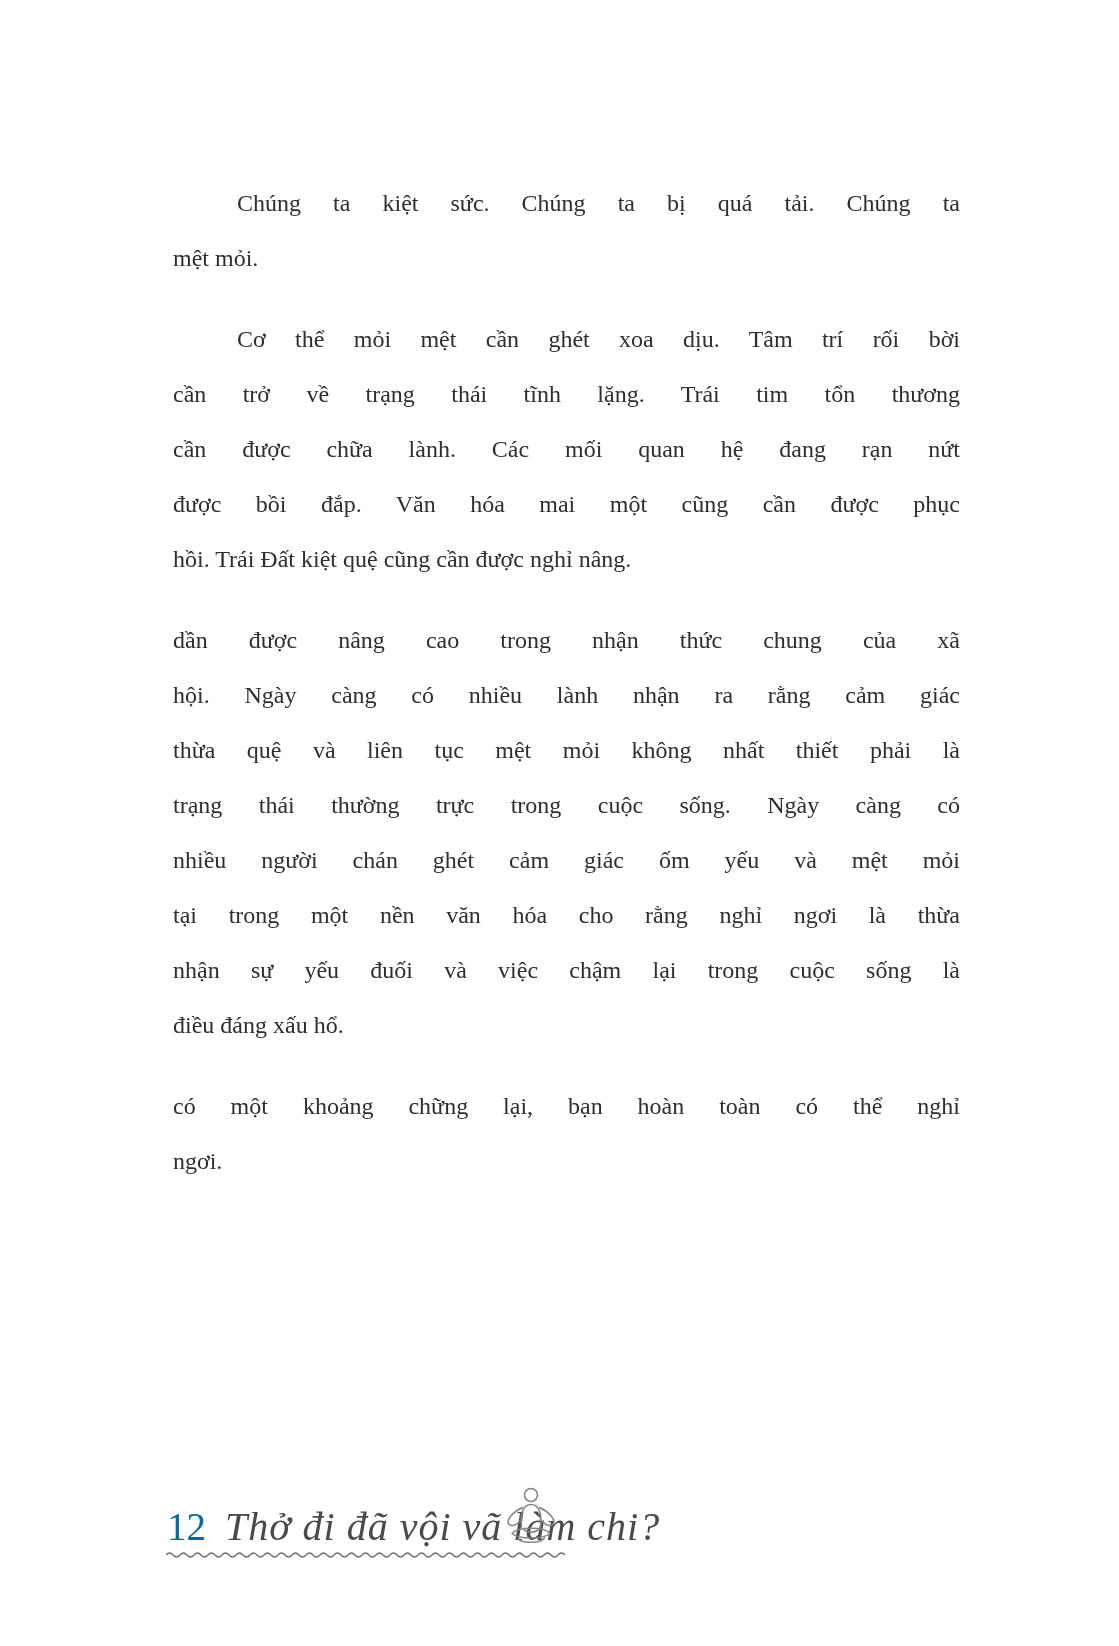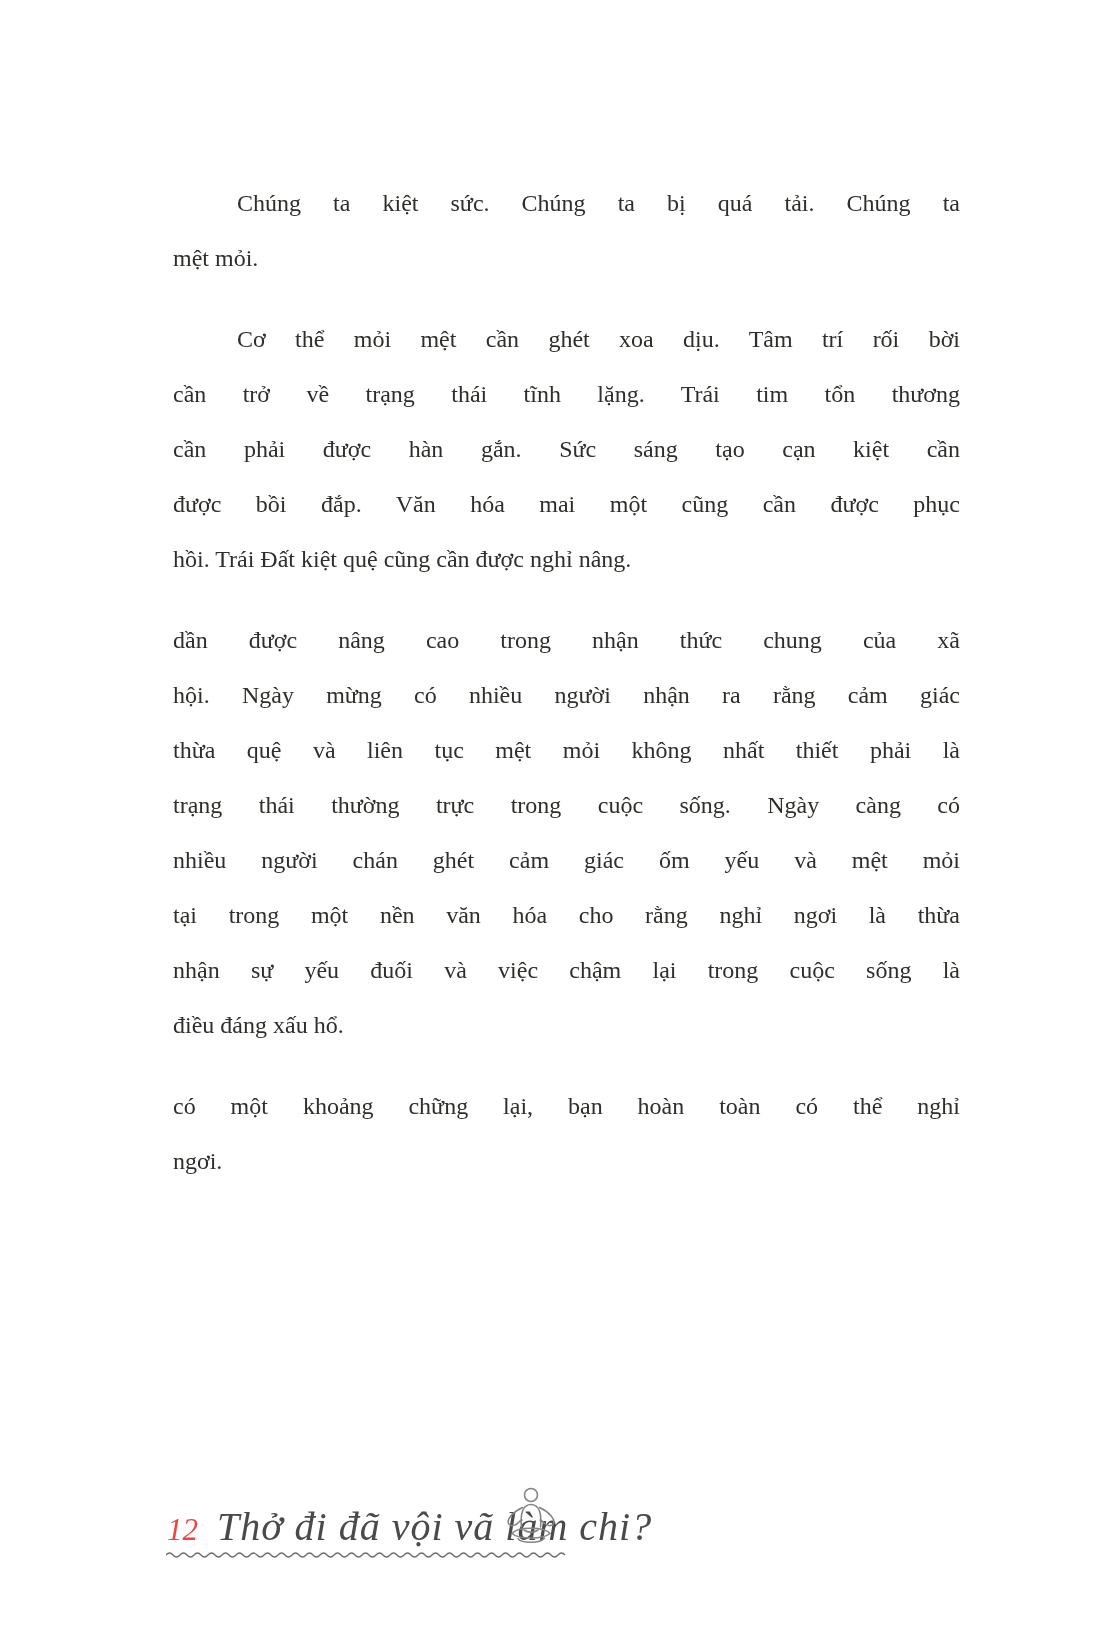--- a/index.html
+++ b/index.html
@@ -36,23 +36,22 @@
   .footer-row {
     position: absolute;
     left: 167px;
     top: 1503px;
     display: flex;
     align-items: baseline;
     gap: 19px;
     color: #454545;
   }
   .page-num {
-    font-size: 31px;
-    color: #ef4444;
-    font-style: italic;
+    font-size: 39px;
+    color: #0369a1;
   }
   .running-title {
     font-style: italic;
     font-size: 40px;
     letter-spacing: 1px;
     color: #4a4a4a;
   }
   .lotus-icon {
     position: absolute;
     left: 498px;
@@ -74,27 +73,27 @@
 <div class="page">
 
   <main class="content">
       <div class="para">
         <div class="line first">Chúng ta kiệt sức. Chúng ta bị quá tải. Chúng ta</div>
         <div class="line last">mệt mỏi.</div>
       </div>
       <div class="para">
         <div class="line first">Cơ thể mỏi mệt cần ghét xoa dịu. Tâm trí rối bời</div>
         <div class="line">cần trở về trạng thái tĩnh lặng. Trái tim tổn thương</div>
-        <div class="line">cần phải được hàn gắn. Sức sáng tạo cạn kiệt cần</div>
+        <div class="line">cần được chữa lành. Các mối quan hệ đang rạn nứt</div>
         <div class="line">được bồi đắp. Văn hóa mai một cũng cần được phục</div>
         <div class="line last">hồi. Trái Đất kiệt quệ cũng cần được nghỉ nâng.</div>
       </div>
       <div class="para">
         <div class="line">dần được nâng cao trong nhận thức chung của xã</div>
-        <div class="line">hội. Ngày mừng có nhiều người nhận ra rằng cảm giác</div>
+        <div class="line">hội. Ngày càng có nhiều lành nhận ra rằng cảm giác</div>
         <div class="line">thừa quệ và liên tục mệt mỏi không nhất thiết phải là</div>
         <div class="line">trạng thái thường trực trong cuộc sống. Ngày càng có</div>
         <div class="line">nhiều người chán ghét cảm giác ốm yếu và mệt mỏi</div>
         <div class="line">tại trong một nền văn hóa cho rằng nghỉ ngơi là thừa</div>
         <div class="line">nhận sự yếu đuối và việc chậm lại trong cuộc sống là</div>
         <div class="line last">điều đáng xấu hổ.</div>
       </div>
       <div class="para">
         <div class="line">có một khoảng chững lại, bạn hoàn toàn có thể nghỉ</div>
         <div class="line last">ngơi.</div>

